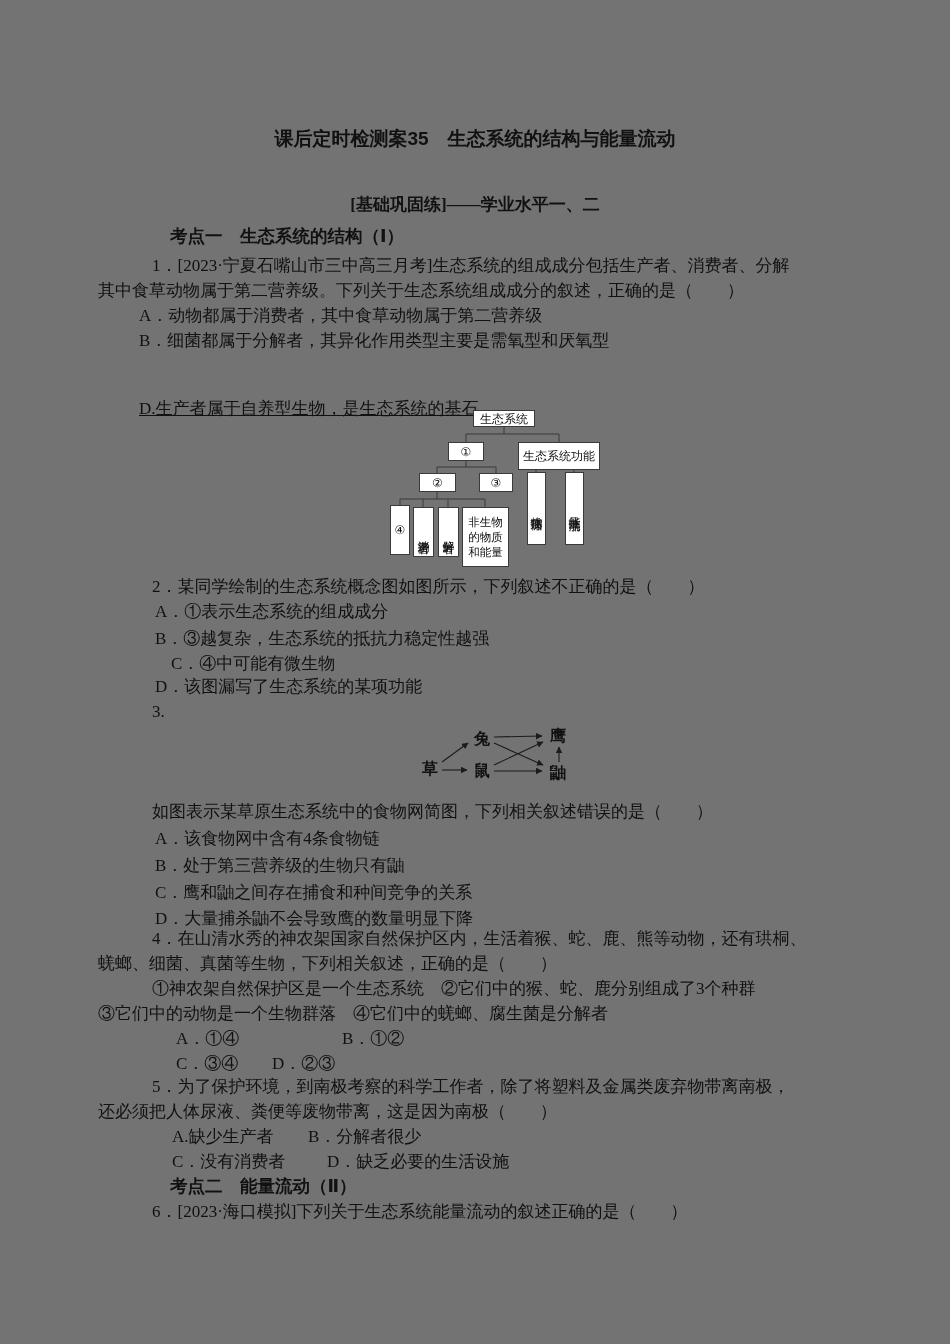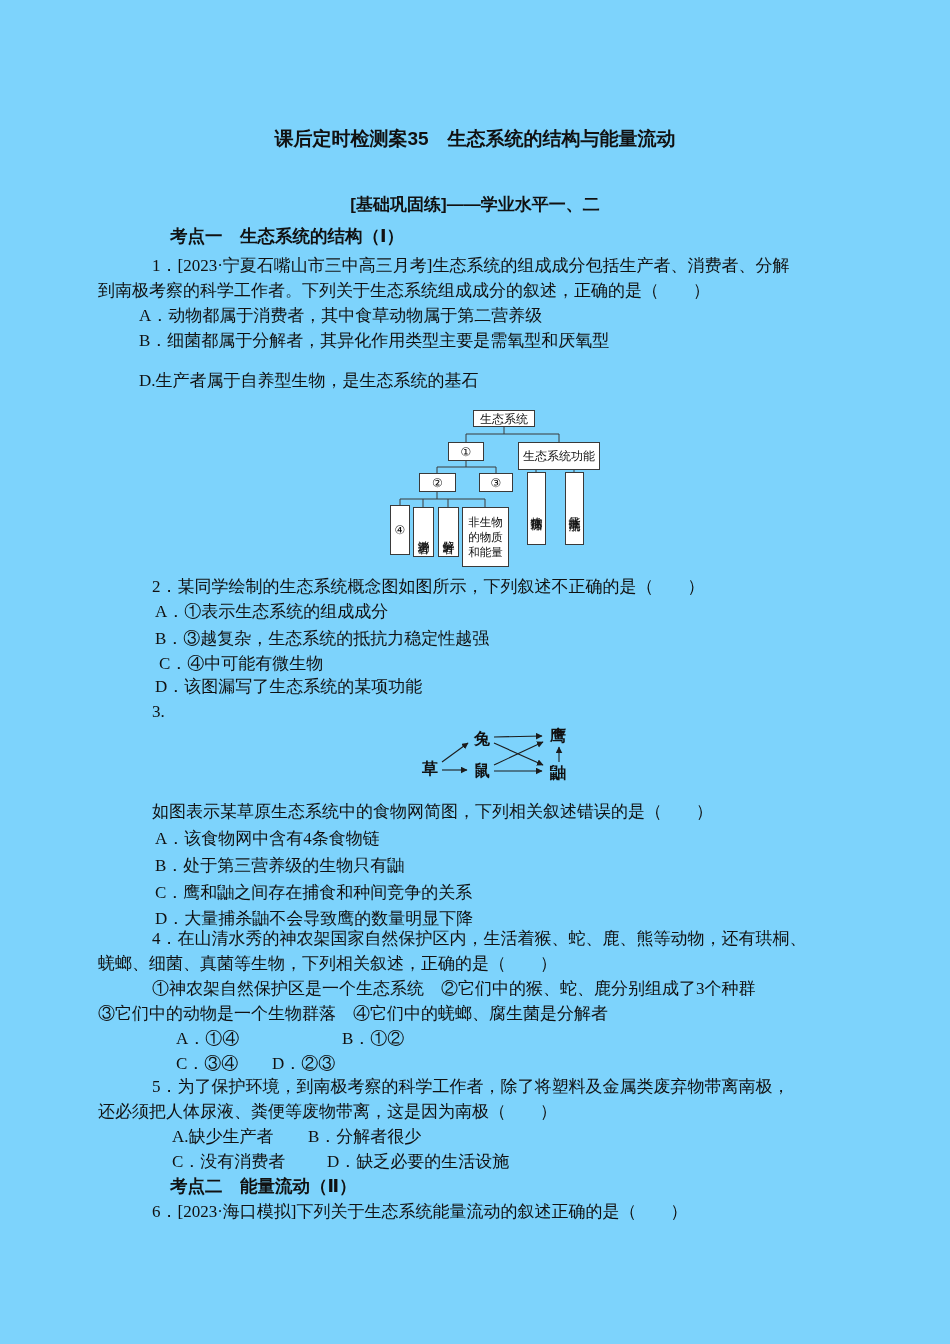--- a/index.html
+++ b/index.html
@@ -1,24 +1,24 @@
 <!DOCTYPE html>
 <html><head>
 <meta charset="utf-8">
 <style>
   html,body{margin:0;padding:0;background:#e8e8e8;}
   .page{
-    position:relative;width:950px;height:1344px;background:#7dd3fc;
+    position:relative;width:950px;height:1344px;background:#737373;
     font-family:"Liberation Serif","DejaVu Serif",serif;color:#111;
     overflow:hidden;margin:0 auto;
   }
   .line{position:absolute;font-size:17px;line-height:25px;white-space:pre;}
   .title{width:950px;text-align:center;font-family:"Liberation Sans","DejaVu Sans",sans-serif;
          font-weight:bold;font-size:19px;}
-  .subtitle{width:950px;text-align:center;font-family:Liberation Sans, sans-serif;
+  .subtitle{width:950px;text-align:center;font-family:Liberation Serif, serif;
          font-weight:600;font-size:17px;}
   .heading{font-family:"Liberation Sans","DejaVu Sans",sans-serif;font-weight:bold;font-size:17.5px;}
   .opt-span{position:absolute;top:0;font-size:17px;line-height:25px;white-space:pre;}
   
   .diagram1{position:absolute;left:385px;top:408px;width:218px;height:152px;}
   .dbox{
     position:absolute;border:1px solid #3a3a3a;background:#fff;box-sizing:border-box;
     display:flex;align-items:center;justify-content:center;text-align:center;
     font-size:12px;line-height:14px;
   }
@@ -33,24 +33,24 @@
 <body>
 
 <div class="page">
 
   <div class="line title" style="top:126px;left:0;">课后定时检测案35　生态系统的结构与能量流动</div>
   <div class="line subtitle" style="top:192px;left:0;">[基础巩固练]——学业水平一、二</div>
 
   <div class="line heading" style="top:224px;left:170px;">考点一　生态系统的结构（Ⅰ）</div>
 
   <div class="line" style="top:253px;left:152px;">1．[2023·宁夏石嘴山市三中高三月考]生态系统的组成成分包括生产者、消费者、分解</div>
-  <div class="line" style="top:278px;left:98px;">到南极考察的科学工作者。下列关于生态系统组成成分的叙述，正确的是（　　）</div>
+  <div class="line" style="top:278px;left:98px;">其中食草动物属于第二营养级。下列关于生态系统组成成分的叙述，正确的是（　　）</div>
   <div class="line" style="top:303px;left:139px;">A．动物都属于消费者，其中食草动物属于第二营养级</div>
   <div class="line" style="top:328px;left:139px;">B．细菌都属于分解者，其异化作用类型主要是需氧型和厌氧型</div>
-  <div class="line" style="top:368px;left:139px;">D.生产者属于自养型生物，是生态系统的基石</div>
+  <div class="line" style="top:396px;left:139px;text-decoration:underline;">D.生产者属于自养型生物，是生态系统的基石</div>
 
   <div class="diagram1">
     <svg class="dsvg" width="218" height="152">
       <g stroke="#3a3a3a" stroke-width="1" fill="none">
         <line x1="119" y1="19" x2="119" y2="26"></line>
         <line x1="81" y1="26" x2="174" y2="26"></line>
         <line x1="81" y1="26" x2="81" y2="34"></line>
         <line x1="174" y1="26" x2="174" y2="34"></line>
         <line x1="81" y1="53" x2="81" y2="59"></line>
         <line x1="52" y1="59" x2="111" y2="59"></line>
@@ -81,21 +81,21 @@
       <span>的物质</span>
       <span>和能量</span>
     </div>
     <div class="dbox vert" style="left:142px;top:64px;width:19px;height:73px;">物质循环</div>
     <div class="dbox vert" style="left:180px;top:64px;width:19px;height:73px;">能量流动</div>
   </div>
 
   <div class="line" style="top:574px;left:152px;">2．某同学绘制的生态系统概念图如图所示，下列叙述不正确的是（　　）</div>
   <div class="line" style="top:599px;left:155px;">A．①表示生态系统的组成成分</div>
   <div class="line" style="top:626px;left:155px;">B．③越复杂，生态系统的抵抗力稳定性越强</div>
-  <div class="line" style="top:651px;left:159px;">C．④中可能有微生物</div>
+  <div class="line" style="top:651px;left:171px;">C．④中可能有微生物</div>
   <div class="line" style="top:674px;left:155px;">D．该图漏写了生态系统的某项功能</div>
 
   <div class="line" style="top:699px;left:152px;">3.</div>
 
   <div class="foodweb">
     <svg class="dsvg" width="185" height="80">
       <defs>
         <marker id="arw" markerWidth="8" markerHeight="8" refX="5.5" refY="3" orient="auto">
           <path d="M0,0 L6,3 L0,6 z" fill="#1c1c1c"></path>
         </marker>

